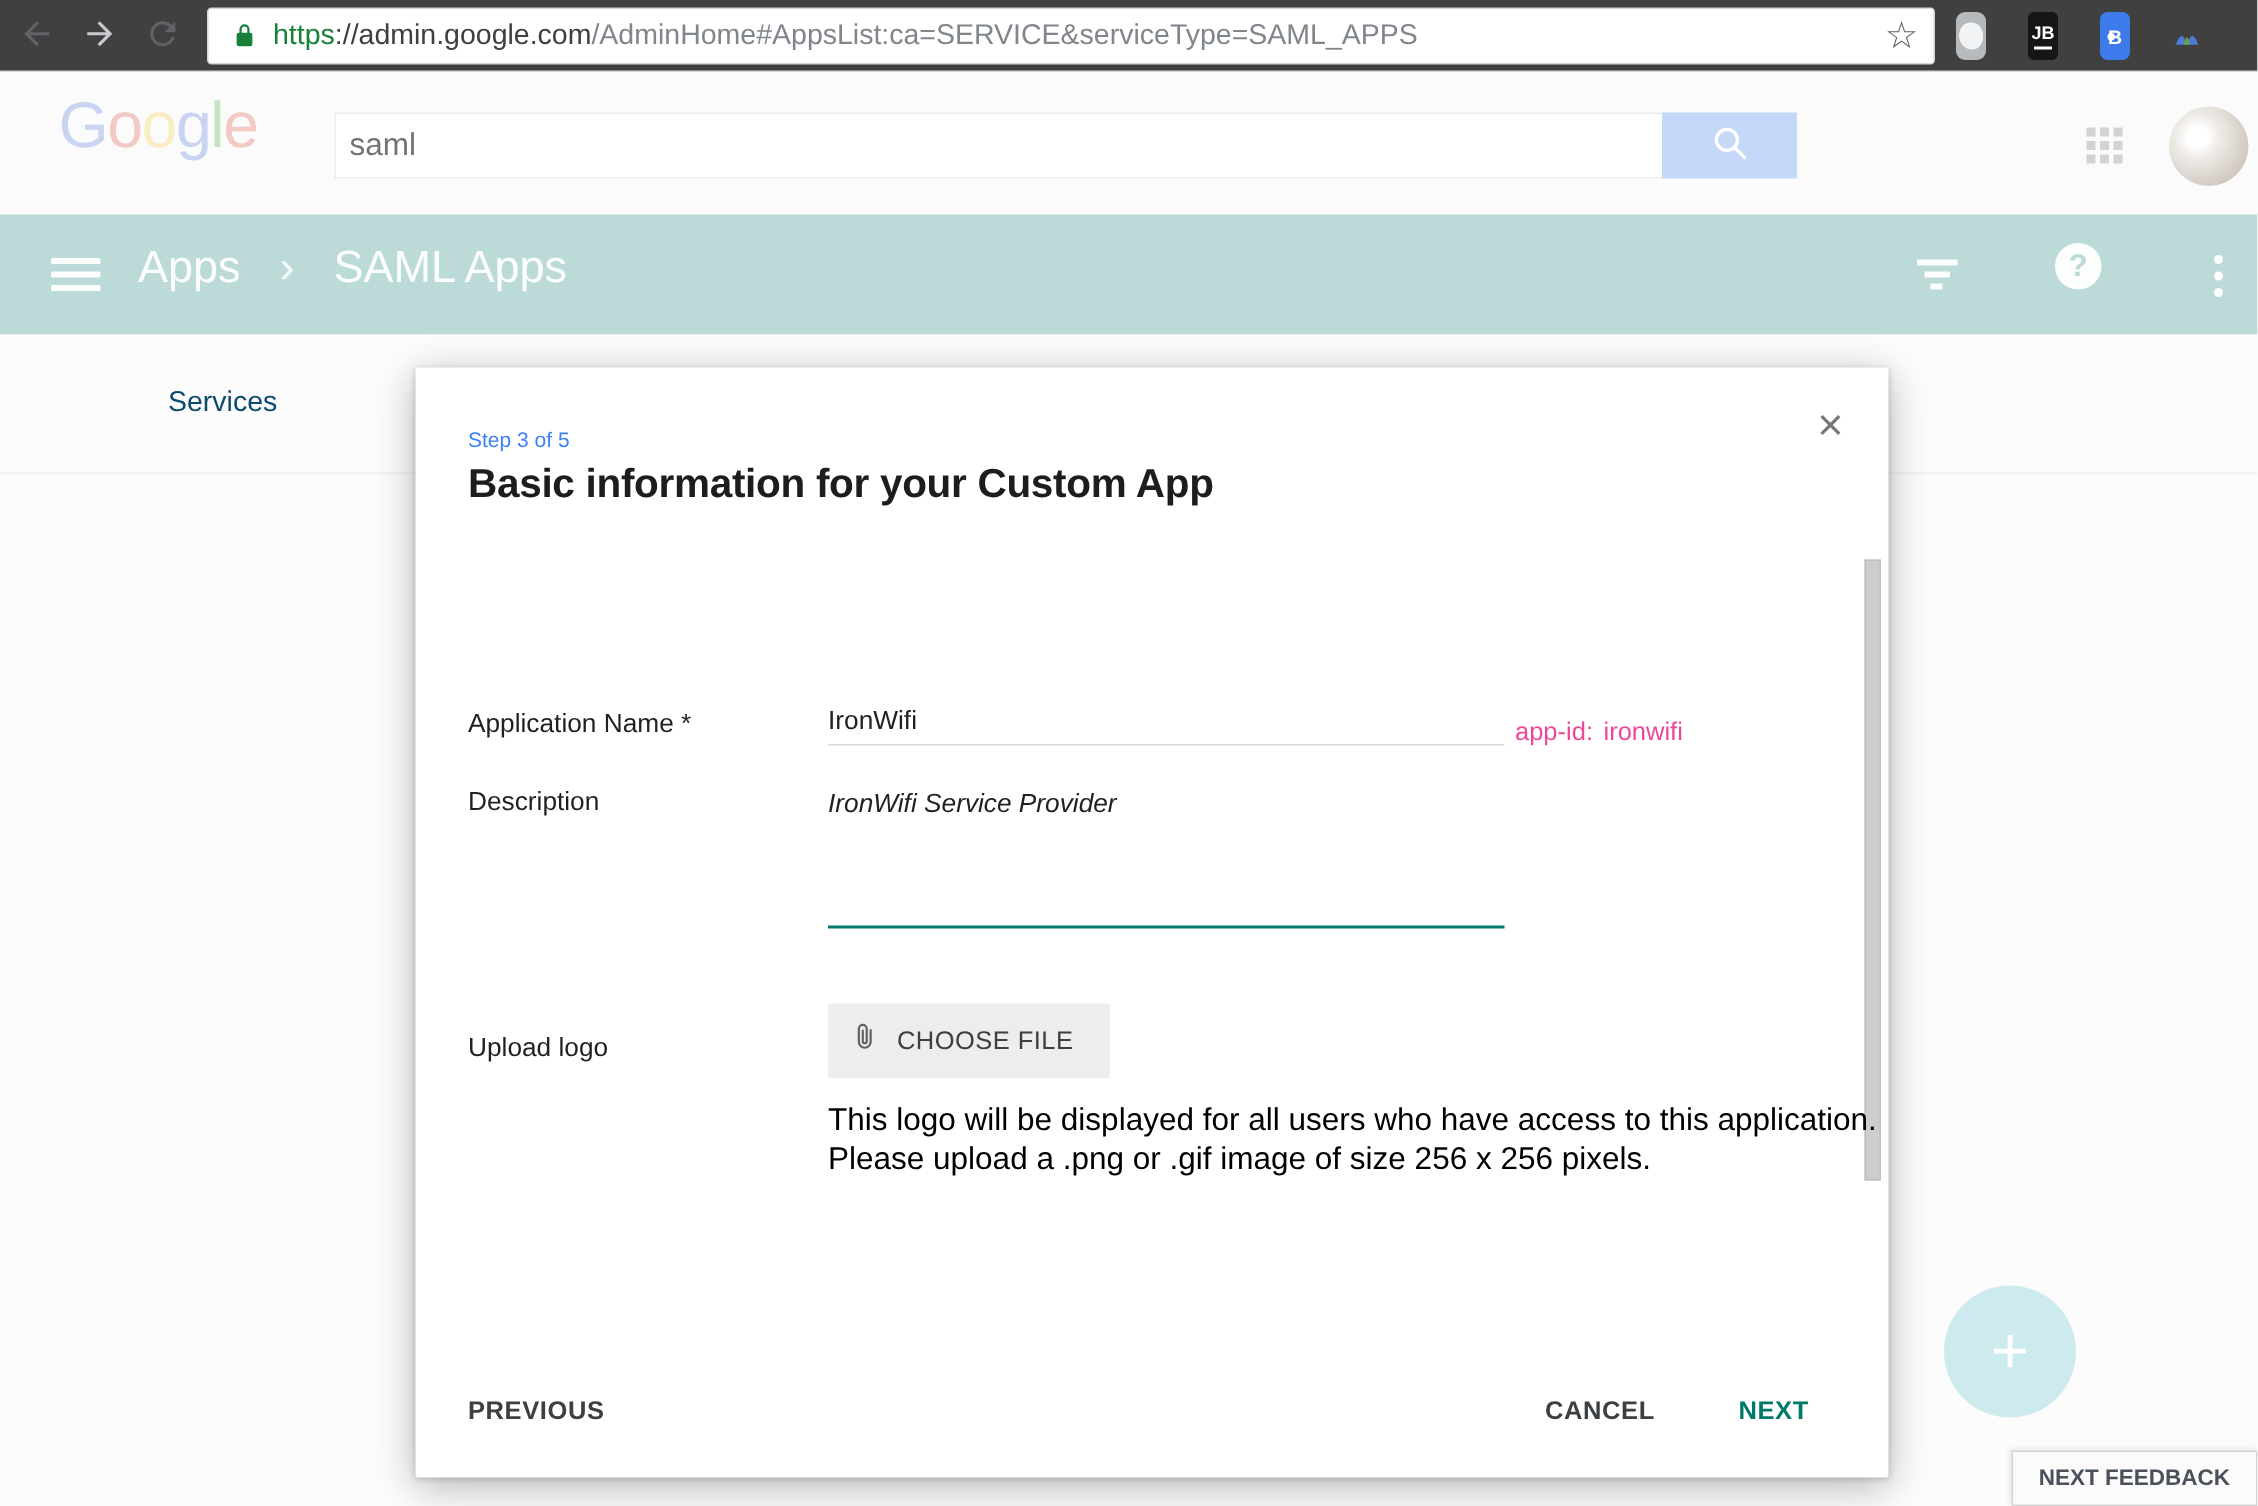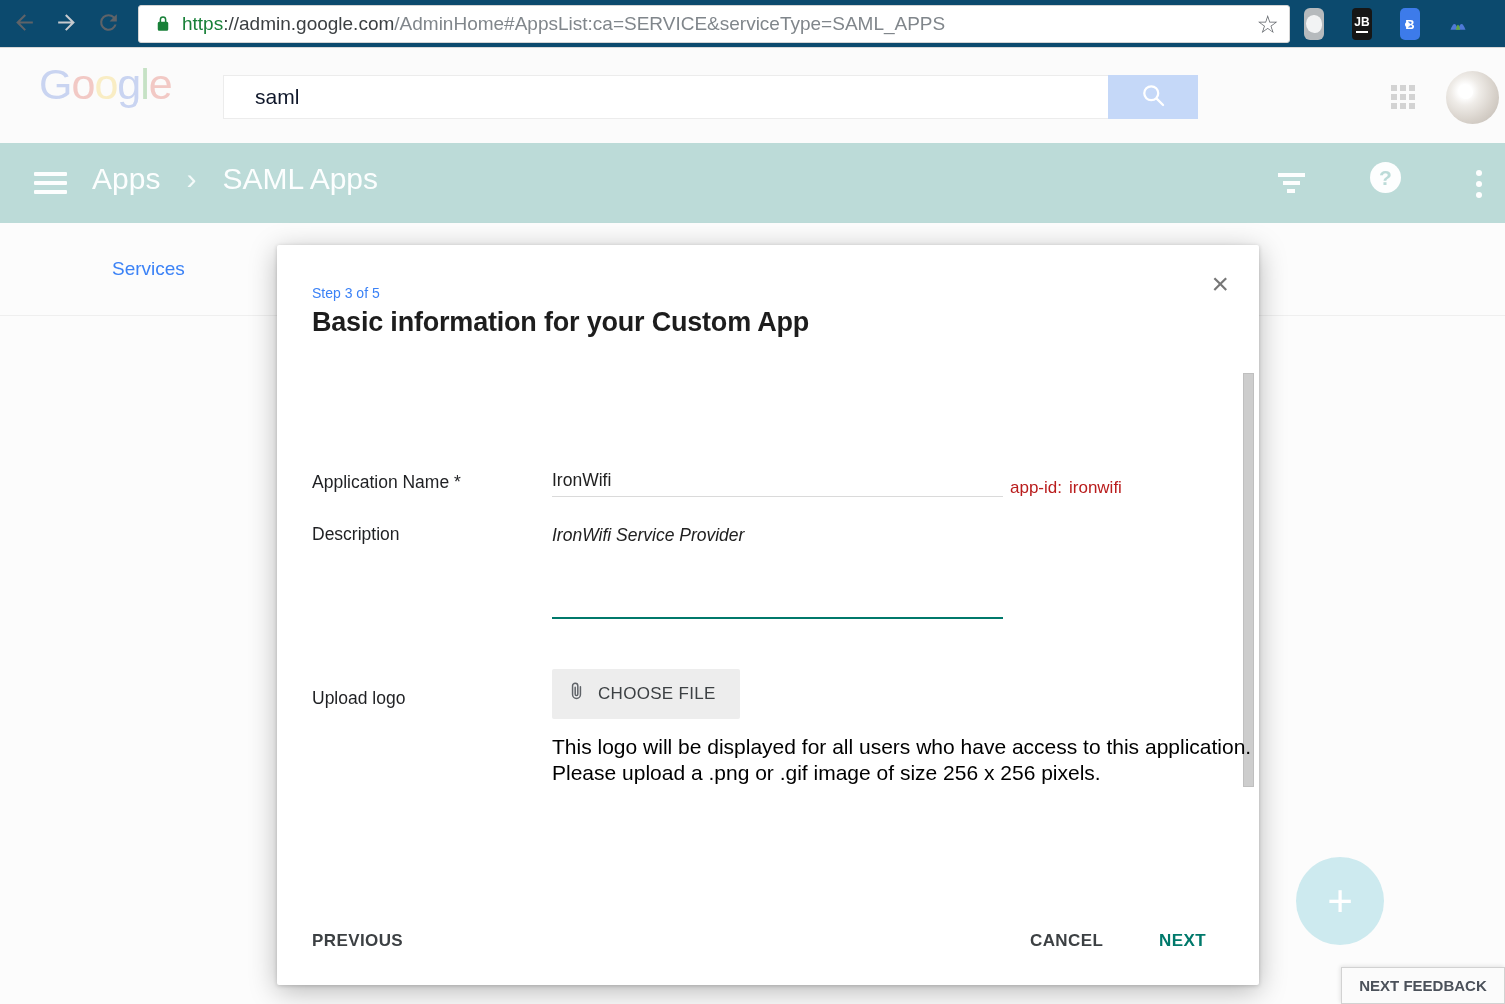--- a/index.html
+++ b/index.html
@@ -1,20 +1,20 @@
 <!DOCTYPE html>
 <html><head>
 <meta charset="utf-8">
 <style>
   * { margin:0; padding:0; box-sizing:border-box; }
   html,body { width:1505px; height:1004px; overflow:hidden; }
   body { font-family:"Liberation Sans", sans-serif; background:#fbfbfb; position:relative; }
 
   
-  .chrome { position:absolute; left:0; top:0; width:1505px; height:48px; background:#0c4a6e; border-bottom:1px solid #d8d8d8; }
+  .chrome { position:absolute; left:0; top:0; width:1505px; height:48px; background:#404040; border-bottom:1px solid #d8d8d8; }
   .nav-btn { position:absolute; top:6px; width:36px; height:36px; background:none; border:none; display:flex; align-items:center; justify-content:center; cursor:pointer; }
   .nav-btn svg { width:25px; height:25px; }
   .omnibox { position:absolute; left:138px; top:5px; width:1152px; height:38px; background:#fff; border:1px solid #d4d4d4; border-radius:3px; display:flex; align-items:center; padding:0 10px 0 15px; }
   .omnibox .lock { width:18px; height:18px; margin-right:10px; flex:0 0 auto; }
   .url { font-size:19px; white-space:nowrap; overflow:hidden; }
   .url .scheme { color:#188038; }
   .url .host { color:#3c4043; }
   .url .path { color:#80868b; }
   .star-btn { margin-left:auto; background:none; border:none; font-size:25px; color:#5f6368; cursor:pointer; line-height:1; }
   .ext { position:absolute; top:8px; width:20px; height:32px; border:none; border-radius:6px; cursor:pointer; display:flex; align-items:center; justify-content:center; }
@@ -22,21 +22,21 @@
   .ext-blob .blob { width:16px; height:18px; background:#f2f3f4; border-radius:50% 50% 45% 55%; }
   .ext-jb { background:#161616; border-radius:4px; color:#fff; font-size:12px; font-weight:700; flex-direction:column; }
   .ext-jb .bar { width:12px; height:2px; background:#fff; margin-top:2px; }
   .ext-tag { background:#3d7bea; border-radius:5px; color:#fff; font-size:13px; font-weight:700; }
   .ext-tag .dot { width:5px; height:5px; background:#fff; border-radius:50%; position:absolute; left:5px; }
   .ext-arch { background:transparent; }
 
   
   .appbar { position:absolute; left:0; top:48px; width:1505px; height:95px; background:#fbfbfb; }
   .glogo { position:absolute; left:39px; top:12px; font-size:43px; font-weight:500; letter-spacing:-1px; cursor:default; }
-  .search-input { position:absolute; left:223px; top:27px; width:885px; height:44px; background:#fff; border:1px solid #ececec; border-right:none; padding:0 31px; font-size:21px; color:#0f172a; font-family:"Liberation Sans", sans-serif; }
+  .search-input { position:absolute; left:223px; top:27px; width:885px; height:44px; background:#fff; border:1px solid #ececec; border-right:none; padding:0 9px; font-size:21px; color:#737373; font-family:"Liberation Sans", sans-serif; }
   .search-btn { position:absolute; left:1108px; top:27px; width:90px; height:44px; background:#c5d8f8; border:none; cursor:pointer; display:flex; align-items:center; justify-content:center; }
   .apps-grid { position:absolute; left:1391px; top:37px; width:25px; height:25px; background:none; border:none; cursor:pointer; display:grid; grid-template-columns:repeat(3,6px); grid-template-rows:repeat(3,6px); gap:3px; }
   .apps-grid span { background:#d3d3d3; }
   .avatar { position:absolute; left:1446px; top:23px; width:53px; height:53px; border:none; border-radius:50%; cursor:pointer; padding:0;
     background: radial-gradient(circle at 36% 38%, #ffffff 0%, #ffffff 14%, #efece8 30%, #d8d2cb 62%, #bdb6ae 100%); }
   .avatar .spot { position:absolute; left:13px; top:15px; width:14px; height:13px; background:#fff; border-radius:50%; }
 
   
   .admin-header { position:absolute; left:0; top:143px; width:1505px; height:80px; background:#bcdbd8; }
   .hamburger { position:absolute; left:34px; top:24px; width:36px; height:32px; background:none; border:none; cursor:pointer; display:flex; flex-direction:column; justify-content:center; gap:5px; }
@@ -47,36 +47,36 @@
   .hdr-icon { position:absolute; top:22px; background:none; border:none; cursor:pointer; }
   .filter-btn { left:1274px; width:34px; height:36px; display:flex; flex-direction:column; align-items:center; justify-content:center; gap:4px; }
   .filter-btn i { display:block; background:#fdfefe; height:4px; }
   .filter-btn i:nth-child(1){ width:27px; } .filter-btn i:nth-child(2){ width:17px; } .filter-btn i:nth-child(3){ width:8px; }
   .help-btn { left:1370px; top:19px; width:31px; height:31px; background:#fdfefe; border-radius:50%; color:#bcdbd8; font-size:21px; font-weight:700; display:flex; align-items:center; justify-content:center; }
   .overflow-btn { left:1468px; width:22px; height:38px; display:flex; flex-direction:column; align-items:center; justify-content:center; gap:5px; }
   .overflow-btn i { width:6px; height:6px; background:#fdfefe; border-radius:50%; }
 
   
   .page { position:absolute; left:0; top:223px; width:1505px; height:781px; background:#fcfcfc; }
-  .services-tab { position:absolute; left:112px; top:35px; font-size:19px; color:#3b82f6; background:none; border:none; cursor:pointer; }
+  .services-tab { position:absolute; left:112px; top:35px; font-size:19px; color:#0c4a6e; background:none; border:none; cursor:pointer; }
   .page-divider { position:absolute; left:0; top:92px; width:1505px; height:1px; background:#efefef; }
   .fab { position:absolute; left:1296px; top:634px; width:88px; height:88px; border-radius:50%; background:#cdeaef; border:none; cursor:pointer; color:#ffffff; font-size:44px; font-weight:300; line-height:86px; }
 
   
   .dialog { position:absolute; left:277px; top:245px; width:982px; height:740px; background:#ffffff; border-radius:2px;
     box-shadow:0 6px 28px rgba(0,0,0,0.28), 0 1px 4px rgba(0,0,0,0.18); }
   .dlg-close { position:absolute; right:30px; top:24px; background:none; border:none; font-size:30px; color:#777; cursor:pointer; line-height:1; }
   .dlg-step { position:absolute; left:35px; top:40px; font-size:14px; color:#3b82f6; }
   .dlg-title { position:absolute; left:35px; top:62px; font-size:27px; font-weight:700; color:#1d1d1d; letter-spacing:-0.2px; }
   .dlg-intro { position:absolute; left:35px; top:126px; width:868px; font-size:17.5px; line-height:30px; color:#3a3f44; }
   .dlg-scrollthumb { position:absolute; right:5px; top:128px; width:11px; height:414px; background:#cdcdcd; border:1px solid #bfbfbf; cursor:pointer; }
 
   .fld-label { position:absolute; left:35px; font-size:17.5px; color:#1f2023; }
   .appname-input { position:absolute; left:275px; top:220px; width:451px; height:32px; border:none; border-bottom:1px solid #dadada; font-size:17.5px; color:#212121; background:transparent; font-family:"Liberation Sans", sans-serif; }
-  .appid { position:absolute; left:733px; top:233px; font-size:17px; color:#b91c1c; }
+  .appid { position:absolute; left:733px; top:233px; font-size:17px; color:#ec4899; }
   .appid .v { margin-left:7px; }
   .desc-input { position:absolute; left:275px; top:278px; width:451px; height:96px; border:none; border-bottom:2px solid #00796b; font-size:17.5px; color:#212121; background:transparent; resize:none; overflow:hidden; font-family:"Liberation Sans", sans-serif; line-height:24px;font-style:italic; }
 
   .choose-file { position:absolute; left:275px; top:424px; width:188px; height:50px; background:#ededed; border:none; border-radius:2px; cursor:pointer; display:flex; align-items:center; gap:11px; padding:0 14px; font-size:17px; letter-spacing:0.3px; color:#3c4043; font-family:"Liberation Sans", sans-serif; }
   .logo-help { position:absolute; left:275px; top:489px; font-size:21px; line-height:26px; color:#000000; }
 
   .dlg-action { position:absolute; top:686px; background:none; border:none; cursor:pointer; font-size:17px; font-weight:700; letter-spacing:0.4px; color:#3c4043; font-family:"Liberation Sans", sans-serif; }
   .act-prev { left:35px; }
   .act-cancel { left:753px; }
   .act-next { left:882px; color:#00796b;text-align:center; }

